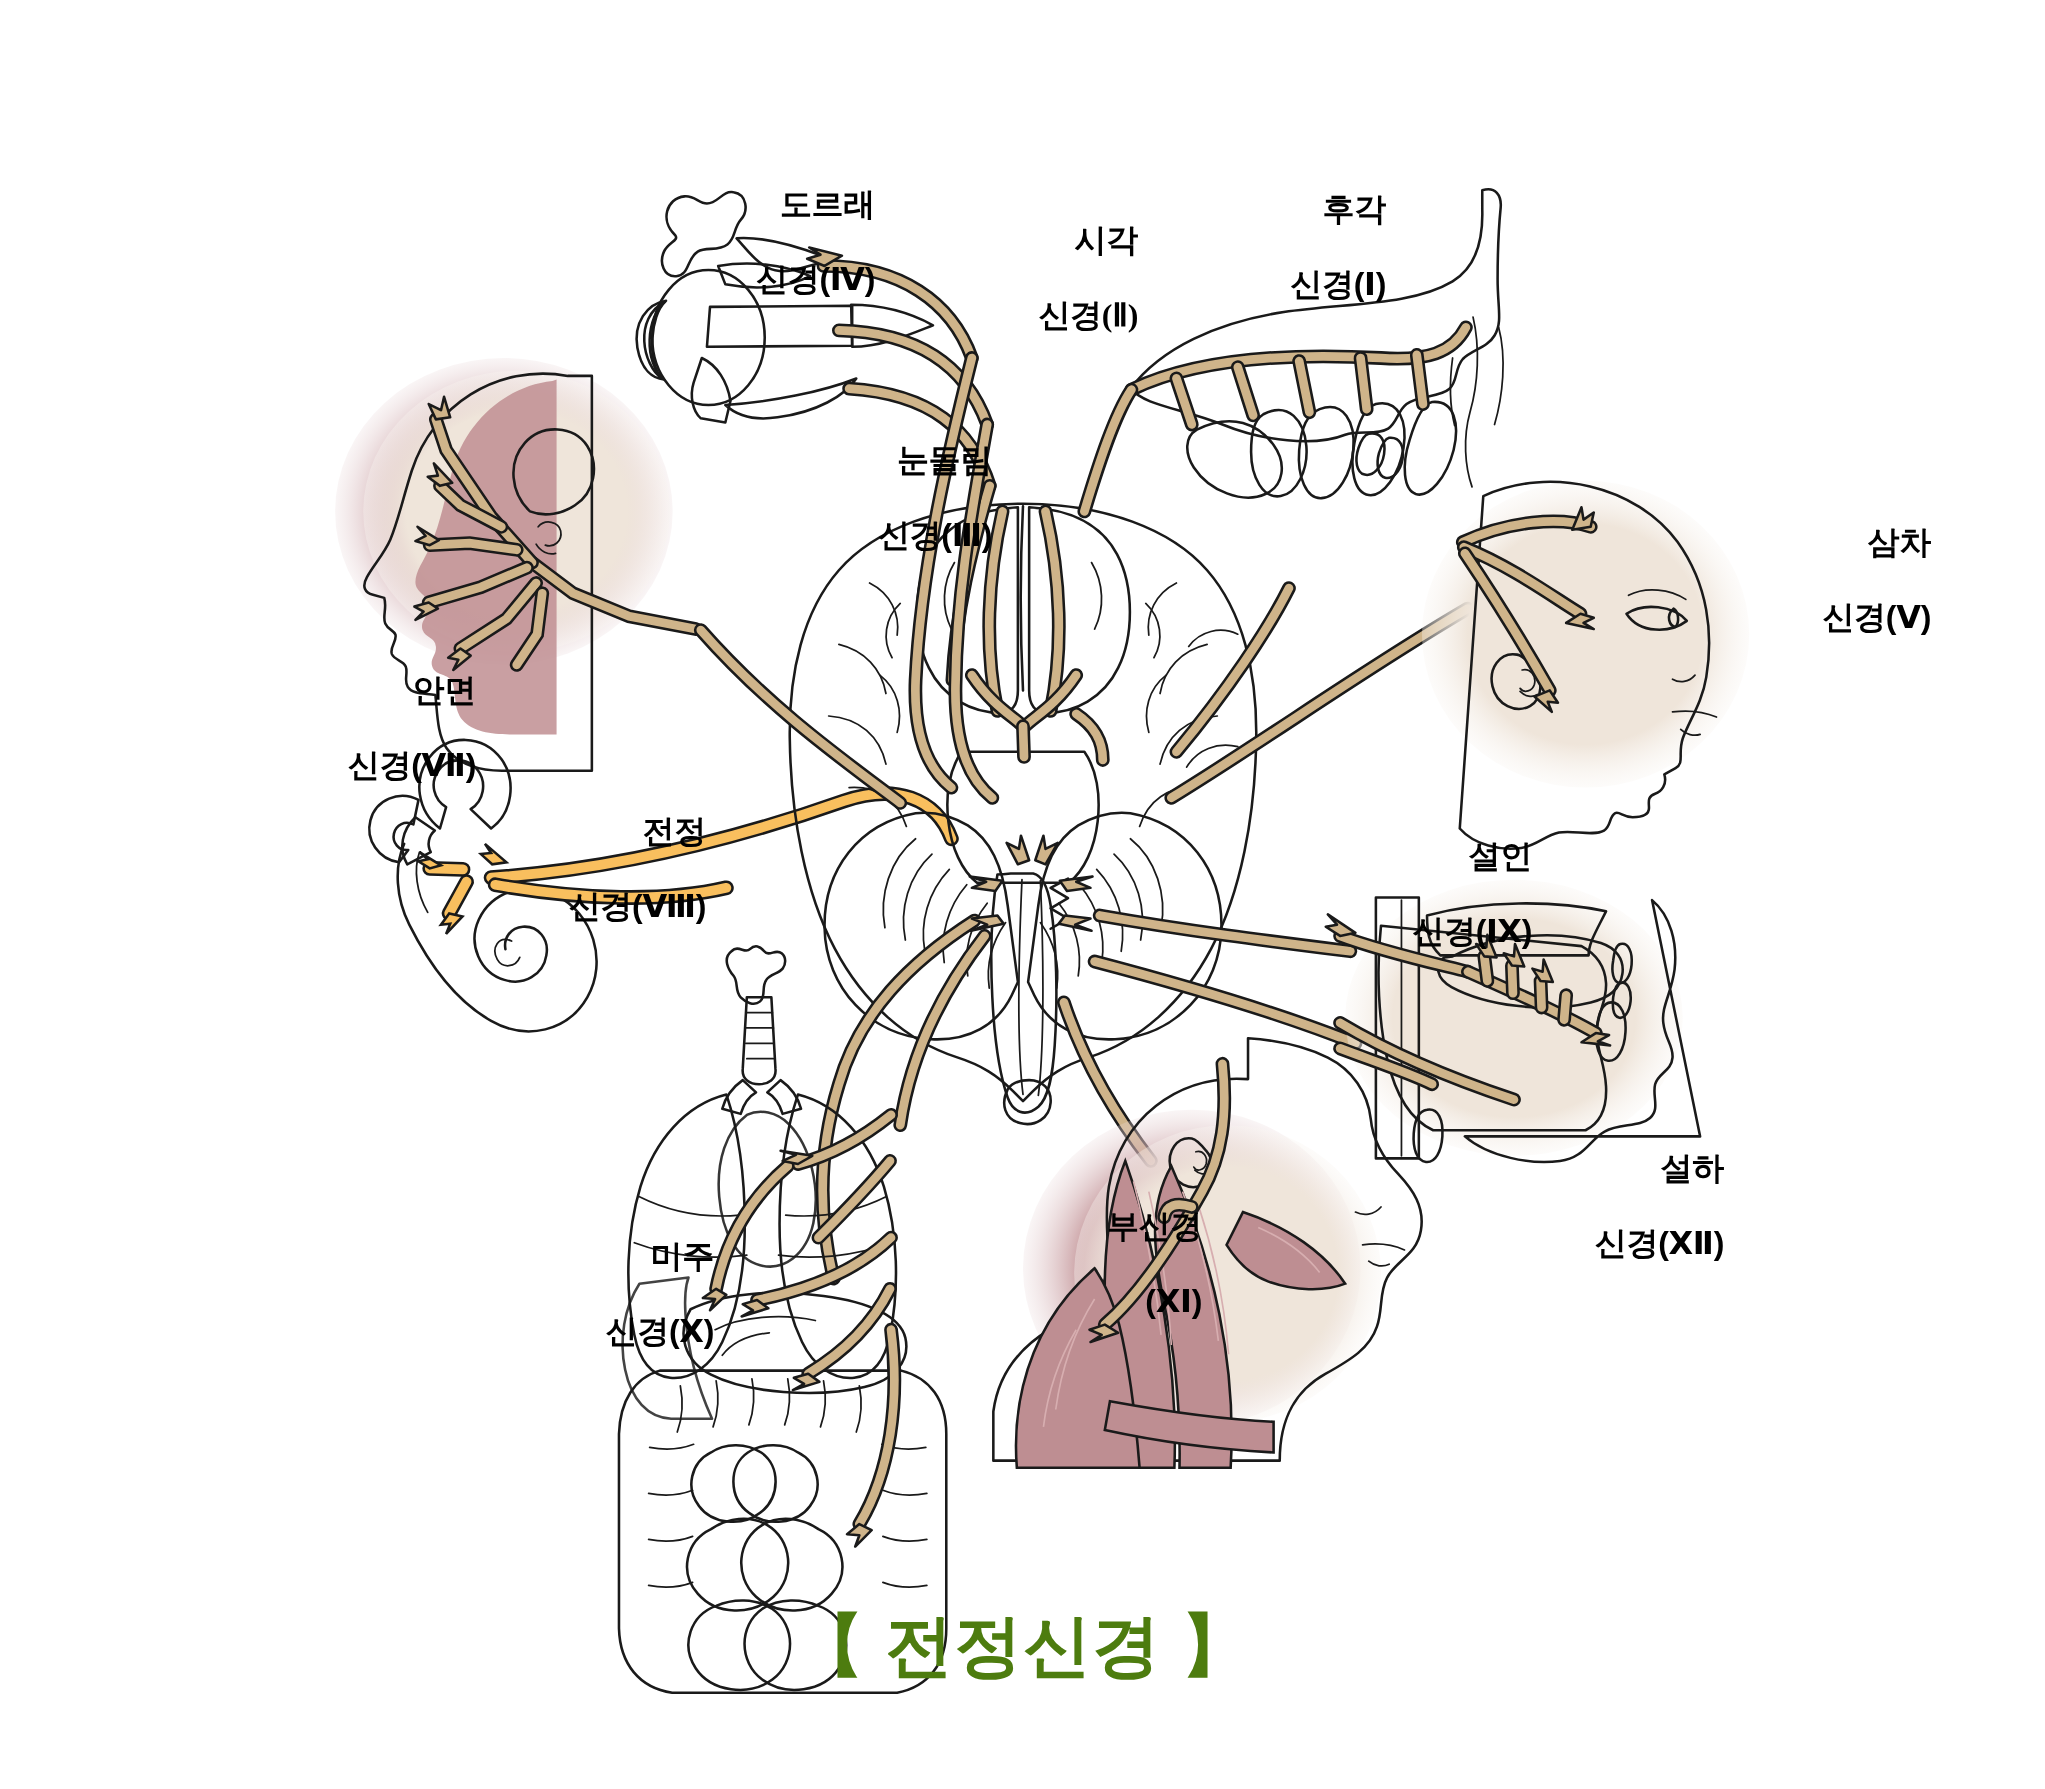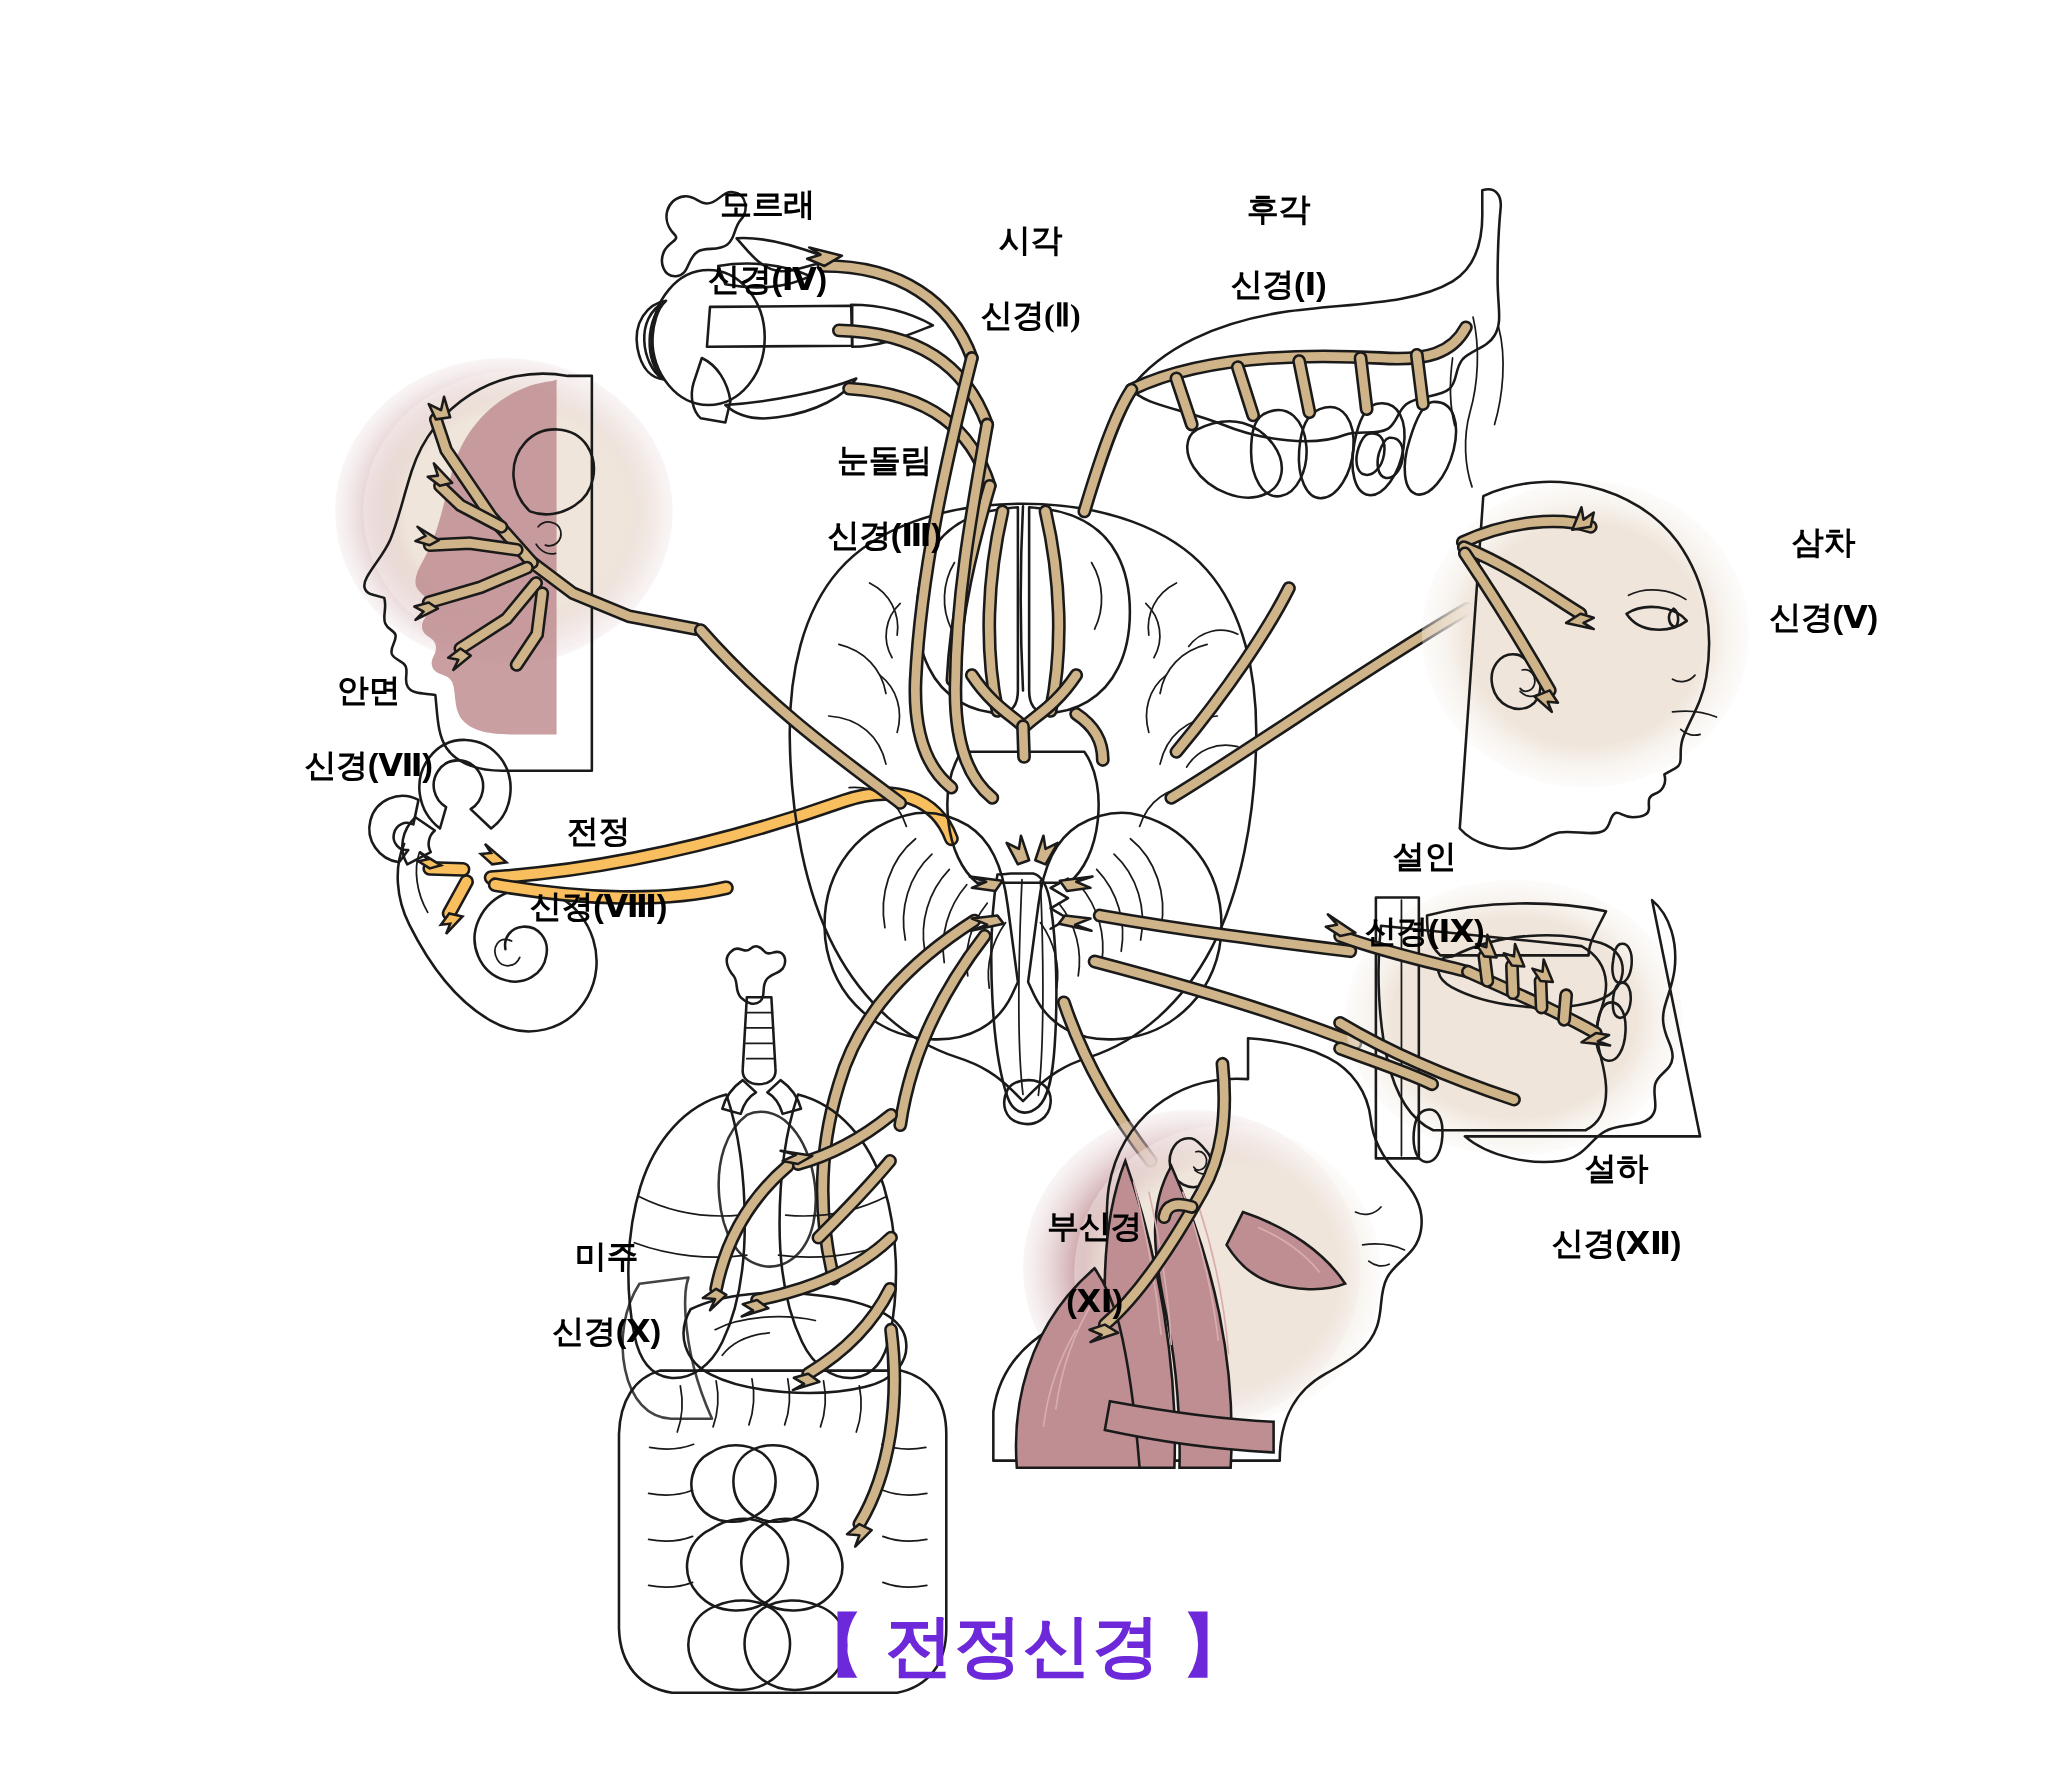--- a/index.html
+++ b/index.html
@@ -1,23 +1,23 @@
 <!DOCTYPE html>
 <html style="font-size:8.2px"><head>
 <meta charset="utf-8">
 <style>
   html,body{margin:0;padding:0;background:#ffffff;}
   body{width:2046px;height:1790px;position:relative;overflow:hidden;
        font-family:"Liberation Sans","DejaVu Sans",sans-serif;}
   #stage{position:absolute;left:0;top:0;width:2046px;height:1790px;background:#fff;}
-  .lbl{position:absolute;color:#000;font-weight:700;line-height:1.18;text-align:center;
+  .lbl{position:absolute;color:#000;font-weight:700;line-height:1.18;text-align:right;
        white-space:pre-line;letter-spacing:-0.3px;}
   .lbl.s1{font-size:32px;}
   .title{position:absolute;left:0;width:2046px;text-align:center;font-size:68px;
-         font-weight:700;color:#6d28d9;letter-spacing:1px;}
+         font-weight:700;color:#4d7c0f;letter-spacing:1px;}
   svg.art{position:absolute;left:0;top:0;width:2046px;height:1790px;}
 </style>
 </head>
 <body>
 
 <div id="stage">
 
   <svg class="art" viewBox="0 0 4000 3500">
     <defs>
       <radialGradient id="fadeSkin" cx="50%" cy="50%" r="58%">

